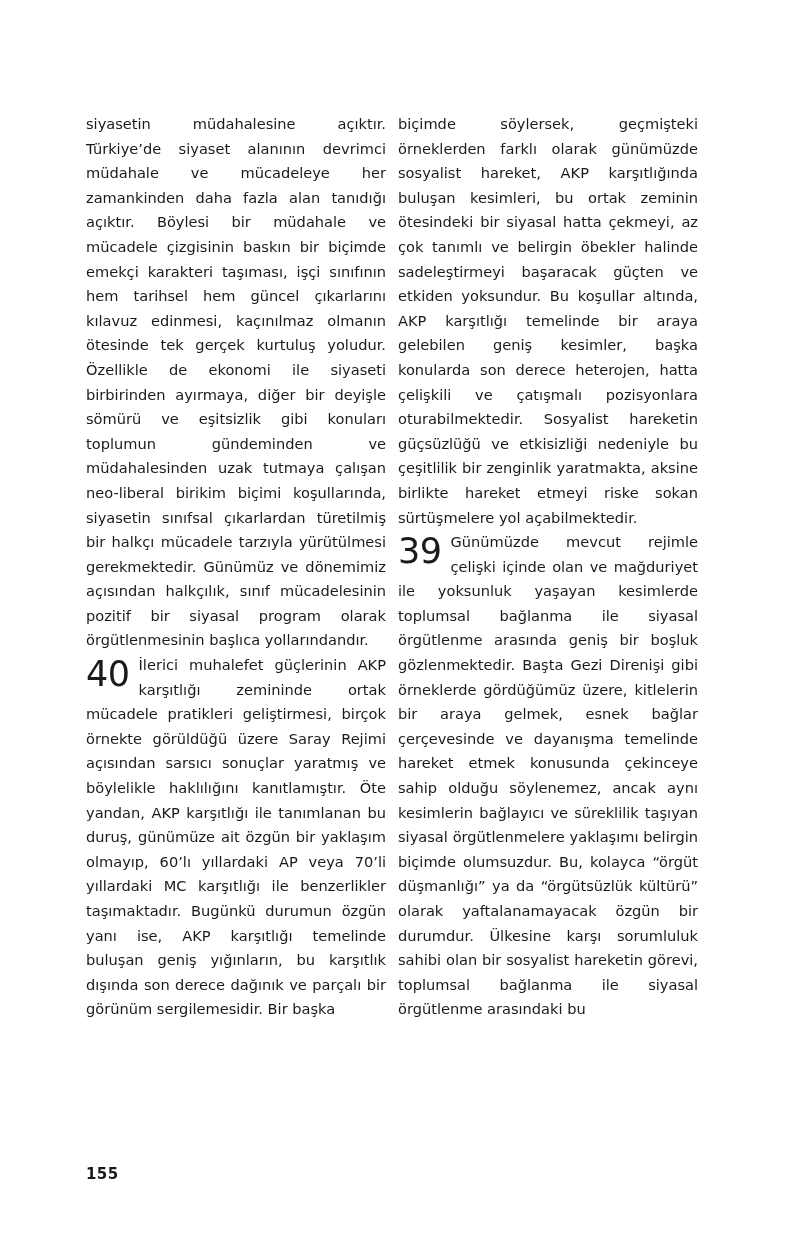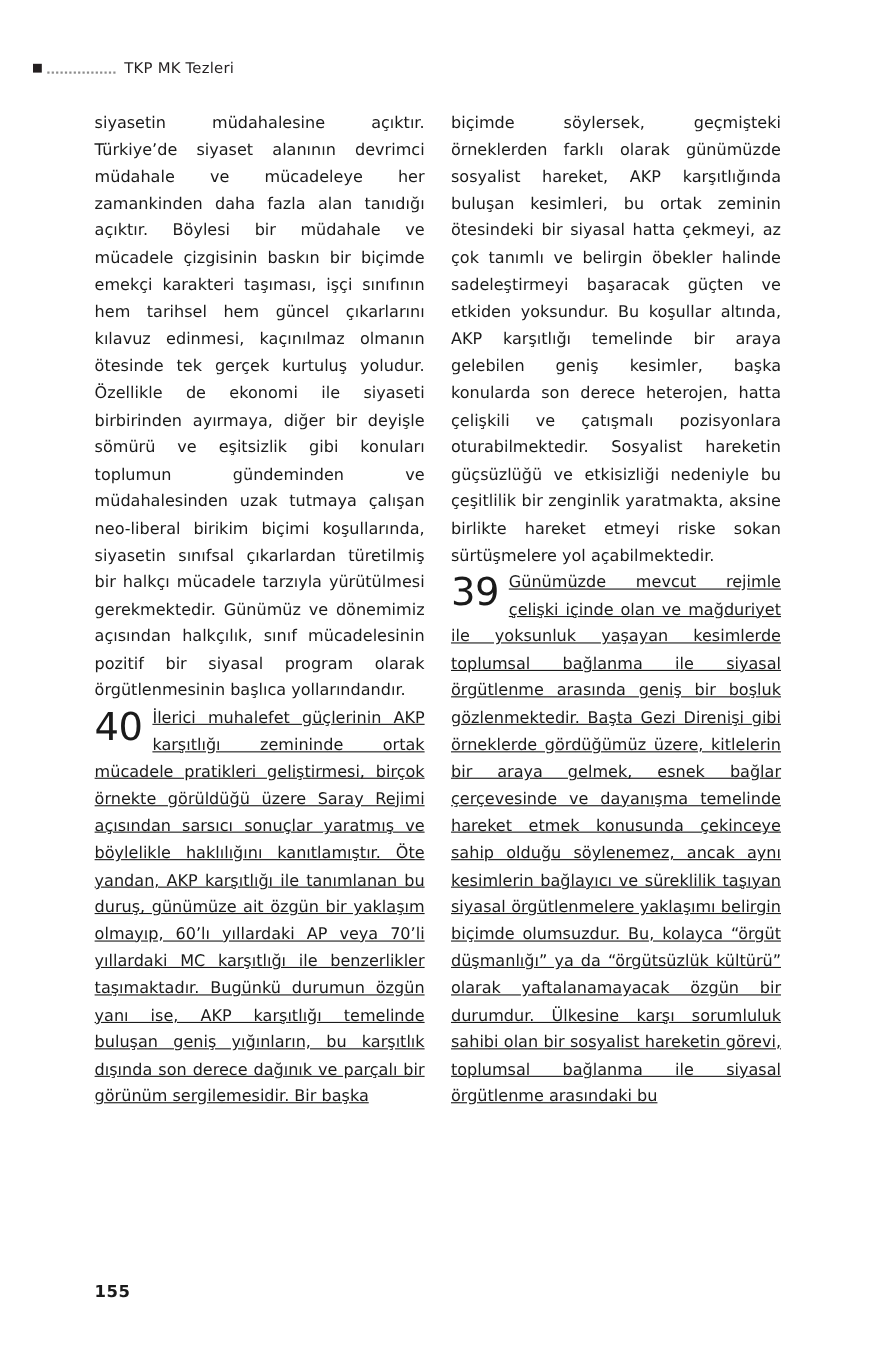--- a/index.html
+++ b/index.html
@@ -47,25 +47,25 @@
     margin-left: 8px;
     font-size: 13.5px;
     letter-spacing: 0.2px;
     color: #231f20;
     white-space: nowrap;
   }
   
   .columns {
     position: absolute;
     left: 86px;
-    top: 100px;
+    top: 112px;
     width: 626px;
     height: 1060px;
     display: flex;
-    gap: 24px;
+    gap: 12px;
   }
   .col {
     width: 300px;
     position: relative;
   }
   p.body {
     margin: 0 0 0 0;
     font-size: 14.6px;
     line-height: 24.6px;
     text-align: justify;
@@ -81,43 +81,37 @@
     float: left;
     font-size: 35px;
     line-height: 38px;
     letter-spacing: -0.5px;
     color: #1a1a1a;
     margin: 2px 9px 0 0;
     font-weight: 400;
   }
   .numbered p.body {
     text-align: justify;
-    text-decoration: underline;
   }
   
   .folio {
     position: absolute;
     left: 86px;
     top: 1165px;
     font-size: 15px;
     font-weight: bold;
     color: #1a1a1a;
     letter-spacing: 0.4px;
   }
 </style>
 </head>
 <body>
 
 <div class="page">
 
-  <div class="running-head">
-    <span class="rh-square"></span>
-    <span class="rh-dots"></span>
-    <span class="rh-title">TKP MK Tezleri</span>
-  </div>
 
   <div class="columns">
 
     <div class="col">
       <p class="body">siyasetin müdahalesine açıktır. Türkiye’de siyaset alanının devrimci müdahale ve mücadeleye her zamankinden daha fazla alan tanıdığı açıktır. Böylesi bir müdahale ve mücadele çizgisinin baskın bir biçimde emekçi karakteri taşıması, işçi sınıfının hem tarihsel hem güncel çıkarlarını kılavuz edinmesi, kaçınılmaz olmanın ötesinde tek gerçek kurtuluş yoludur. Özellikle de ekonomi ile siyaseti birbirinden ayırmaya, diğer bir deyişle sömürü ve eşitsizlik gibi konuları toplumun gündeminden ve müdahalesinden uzak tutmaya çalışan neo-liberal birikim biçimi koşullarında, siyasetin sınıfsal çıkarlardan türetilmiş bir halkçı mücadele tarzıyla yürütülmesi gerekmektedir. Günümüz ve dönemimiz açısından halkçılık, sınıf mücadelesinin pozitif bir siyasal program olarak örgütlenmesinin başlıca yollarındandır.</p>
       <div class="numbered">
         <span class="dropnum">40</span>
         <p class="body">İlerici muhalefet güçlerinin AKP karşıtlığı zemininde ortak mücadele pratikleri geliştirmesi, birçok örnekte görüldüğü üzere Saray Rejimi açısından sarsıcı sonuçlar yaratmış ve böylelikle haklılığını kanıtlamıştır. Öte yandan, AKP karşıtlığı ile tanımlanan bu duruş, günümüze ait özgün bir yaklaşım olmayıp, 60’lı yıllardaki AP veya 70’li yıllardaki MC karşıtlığı ile benzerlikler taşımaktadır. Bugünkü durumun özgün yanı ise, AKP karşıtlığı temelinde buluşan geniş yığınların, bu karşıtlık dışında son derece dağınık ve parçalı bir görünüm sergilemesidir. Bir başka</p>
       </div>
     </div>

